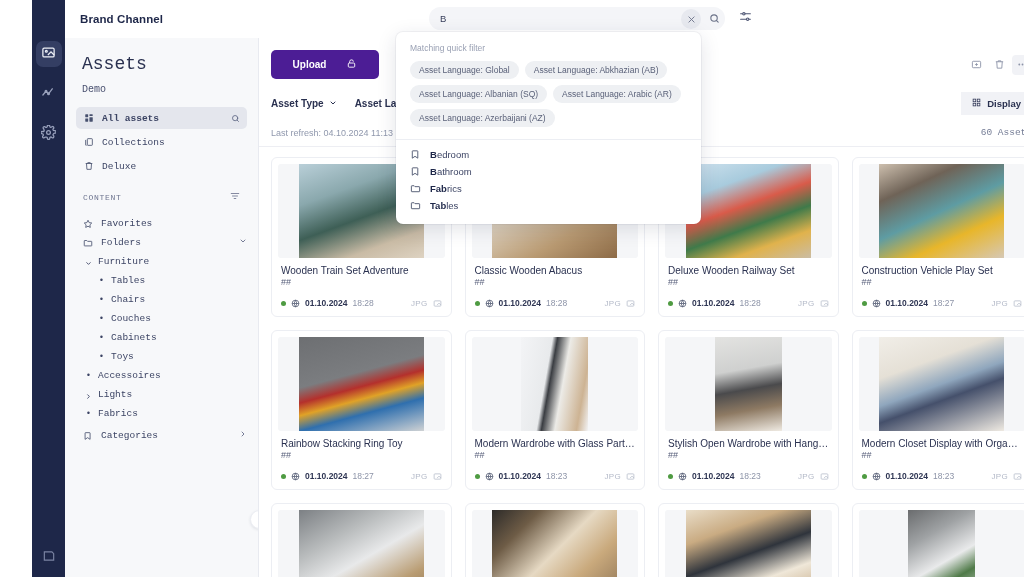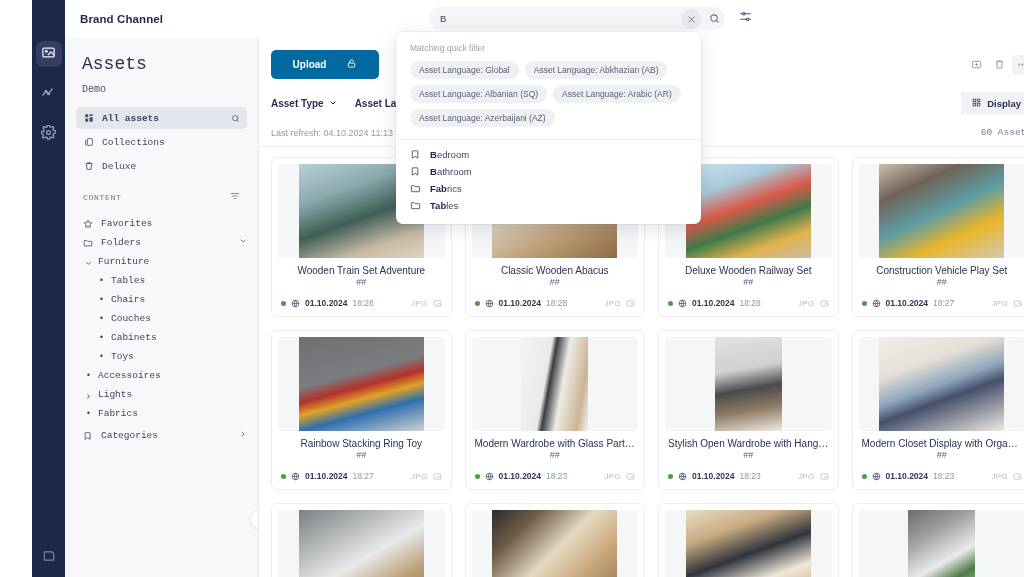--- a/index.html
+++ b/index.html
@@ -120,21 +120,21 @@
     display: flex; align-items: center; justify-content: center;
     color: #3c4464; z-index: 30; box-shadow: 0 1px 3px rgba(30,39,73,.10);
   }
   .collapse-handle svg { width: 7px; height: 7px; }
 
   
   .main { flex: 1; min-width: 0; display: flex; flex-direction: column; background: #fff; position: relative; }
   .toolbar { padding: 12px 24px 0 12px; }
   .toolbar-row1 { display: flex; align-items: center; }
   .upload-btn {
-    width: 108px; height: 29px; background: #0369a1; color: #fff;
+    width: 108px; height: 29px; background: #4c1d95; color: #fff;
     border-radius: 5px; display: flex; align-items: center; justify-content: center;
     gap: 20px; font-size: 10px; font-weight: bold;
   }
   .upload-btn svg { width: 11px; height: 11px; }
   .toolbar-right { margin-left: auto; display: flex; align-items: center; gap: 3px; }
   .sq-btn {
     width: 20px; height: 20px; border-radius: 4px;
     display: flex; align-items: center; justify-content: center; color: #8d94a8;
   }
   .sq-btn.filled { background: #f1f2f6; }
@@ -163,21 +163,21 @@
   .grid { display: grid; grid-template-columns: repeat(4, 1fr); gap: 13px; }
   .card {
     border: 1px solid #eceef3; border-radius: 6px; background: #fff;
     overflow: hidden; display: flex; flex-direction: column;
   }
   .thumb {
     height: 94px; background: #f5f6f8; margin: 6px 6px 0 6px; border-radius: 3px;
     display: flex; align-items: center; justify-content: center; overflow: hidden;
   }
   .thumb .ph { width: 100%; height: 100%; }
-  .card-body { padding: 7px 9px 0 9px; text-align: center; }
+  .card-body { padding: 7px 9px 0 9px; }
   .card-title {
     font-size: 10px; color: #2a3150; white-space: nowrap;
     overflow: hidden; text-overflow: ellipsis;
   }
   .card-sub { font-size: 9px; color: #575e7a; margin-top: 1px; }
   .card-foot {
     display: flex; align-items: center; gap: 5px;
     padding: 6px 9px 8px 9px; margin-top: 5px;
   }
   .dot { width: 5px; height: 5px; border-radius: 50%; background: #4f9b42; }

